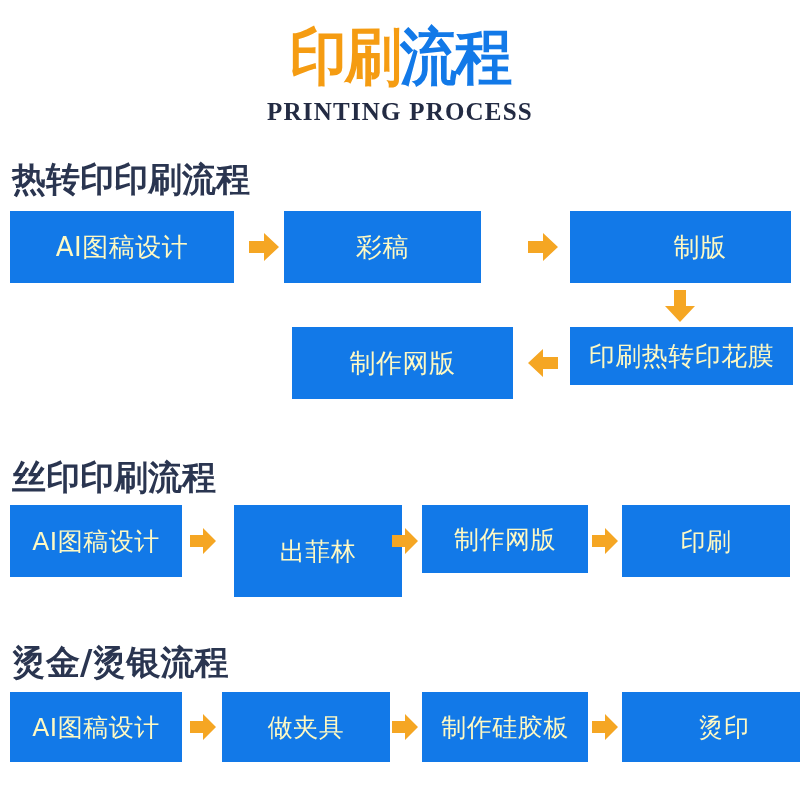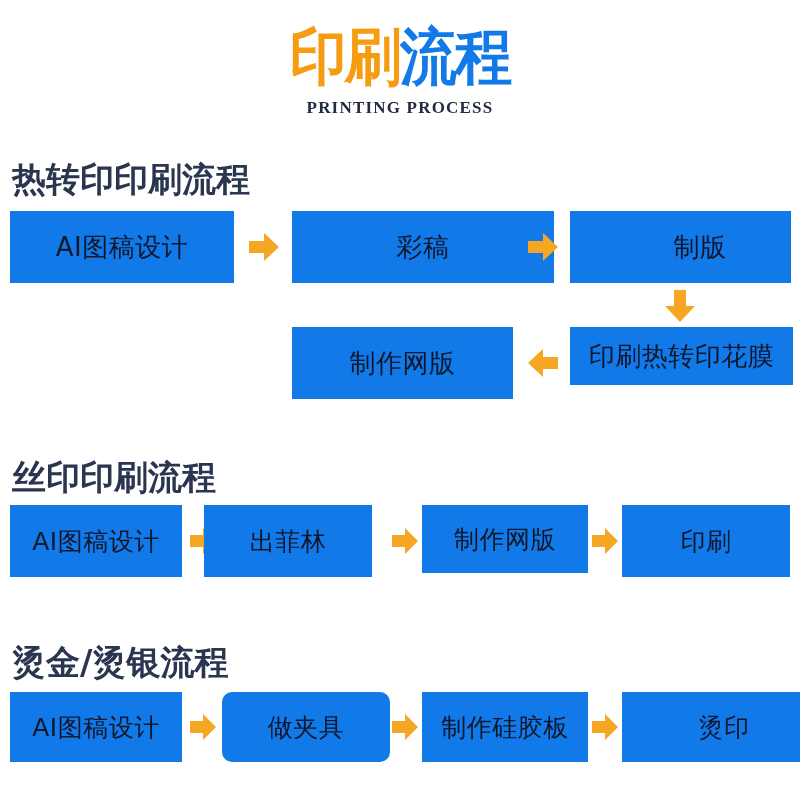--- a/index.html
+++ b/index.html
@@ -22,21 +22,21 @@
     line-height:1.0;
     font-family:"DejaVu Sans","Liberation Sans",sans-serif;
     white-space:nowrap;
     transform:scaleX(0.92);
   }
   .main-title .t-orange{color:#F59C12;}
   .main-title .t-blue{color:#1279E8;}
   .sub-title{
     margin-top:10px;
     font-family:"Liberation Serif","DejaVu Serif",serif;
-    font-size:17px;
+    font-size:25px;
     font-weight:bold;
     letter-spacing:1.2px;
     color:#232B43;
   }
   
   .section-head{
     position:absolute;
     left:12px;
     font-size:34px;
     font-weight:bold;
@@ -45,21 +45,21 @@
     white-space:nowrap;
     font-family:"DejaVu Sans","Liberation Sans",sans-serif;
   }
   #head-thermal{top:157px;}
   #head-silk{top:455px;}
   #head-foil{top:640px;}
   
   .node{
     position:absolute;
     background:#1279E8;
-    color:#0f172a;
+    color:#fef9c3;
     display:flex;
     align-items:center;
     justify-content:center;
     text-align:center;
     font-weight:normal;
     letter-spacing:0.5px;
     font-family:"DejaVu Sans","Liberation Sans",sans-serif;
     box-sizing:border-box;
     line-height:1;
     white-space:nowrap;
@@ -84,21 +84,21 @@
 <div class="section-head" id="head-thermal">热转印印刷流程</div>
 
 <div class="node big" style="left:10px;top:211px;width:224px;height:72px;">AI图稿设计</div>
 
 <div class="arrow" style="left:249px;top:233px;width:30px;height:28px;">
   <svg width="30" height="28" viewBox="0 0 30 28">
       <path d="M0 8 L15 8 L15 0 L30 14 L15 28 L15 20 L0 20 Z" fill="#F5A623"></path>
     </svg>
 </div>
 
-<div class="node big" style="left:292px;top:211px;width:262px;height:72px;">彩稿</div>
+<div class="node big" style="left:284px;top:211px;width:197px;height:72px;">彩稿</div>
 
 <div class="arrow" style="left:528px;top:233px;width:30px;height:28px;">
   <svg width="30" height="28" viewBox="0 0 30 28">
       <path d="M0 8 L15 8 L15 0 L30 14 L15 28 L15 20 L0 20 Z" fill="#F5A623"></path>
     </svg>
 </div>
 
 <div class="node big" style="left:570px;top:211px;width:221px;height:72px;padding-left:39px;">制版</div>
 
 <div class="arrow" style="left:665px;top:290px;width:30px;height:32px;">
@@ -120,21 +120,21 @@
 <div class="section-head" id="head-silk">丝印印刷流程</div>
 
 <div class="node mid" style="left:10px;top:505px;width:172px;height:72px;">AI图稿设计</div>
 
 <div class="arrow" style="left:190px;top:528px;width:26px;height:26px;">
   <svg width="26" height="26" viewBox="0 0 26 26">
       <path d="M0 7 L13 7 L13 0 L26 13 L13 26 L13 19 L0 19 Z" fill="#F5A623"></path>
     </svg>
 </div>
 
-<div class="node mid" style="left:204px;top:505px;width:168px;height:72px;">出菲林</div>
+<div class="node mid" style="left:234px;top:505px;width:168px;height:92px;">出菲林</div>
 
 <div class="arrow" style="left:392px;top:528px;width:26px;height:26px;">
   <svg width="26" height="26" viewBox="0 0 26 26">
       <path d="M0 7 L13 7 L13 0 L26 13 L13 26 L13 19 L0 19 Z" fill="#F5A623"></path>
     </svg>
 </div>
 
 <div class="node mid" style="left:422px;top:505px;width:166px;height:68px;">制作网版</div>
 
 <div class="arrow" style="left:592px;top:528px;width:26px;height:26px;">
@@ -148,21 +148,21 @@
 <div class="section-head" id="head-foil">烫金/烫银流程</div>
 
 <div class="node mid" style="left:10px;top:692px;width:172px;height:70px;">AI图稿设计</div>
 
 <div class="arrow" style="left:190px;top:714px;width:26px;height:26px;">
   <svg width="26" height="26" viewBox="0 0 26 26">
       <path d="M0 7 L13 7 L13 0 L26 13 L13 26 L13 19 L0 19 Z" fill="#F5A623"></path>
     </svg>
 </div>
 
-<div class="node mid" style="left:222px;top:692px;width:168px;height:70px;border-radius:10px;">做夹具</div>
+<div class="node mid" style="left:222px;top:692px;width:168px;height:70px;">做夹具</div>
 
 <div class="arrow" style="left:392px;top:714px;width:26px;height:26px;">
   <svg width="26" height="26" viewBox="0 0 26 26">
       <path d="M0 7 L13 7 L13 0 L26 13 L13 26 L13 19 L0 19 Z" fill="#F5A623"></path>
     </svg>
 </div>
 
 <div class="node mid" style="left:422px;top:692px;width:166px;height:70px;">制作硅胶板</div>
 
 <div class="arrow" style="left:592px;top:714px;width:26px;height:26px;">

